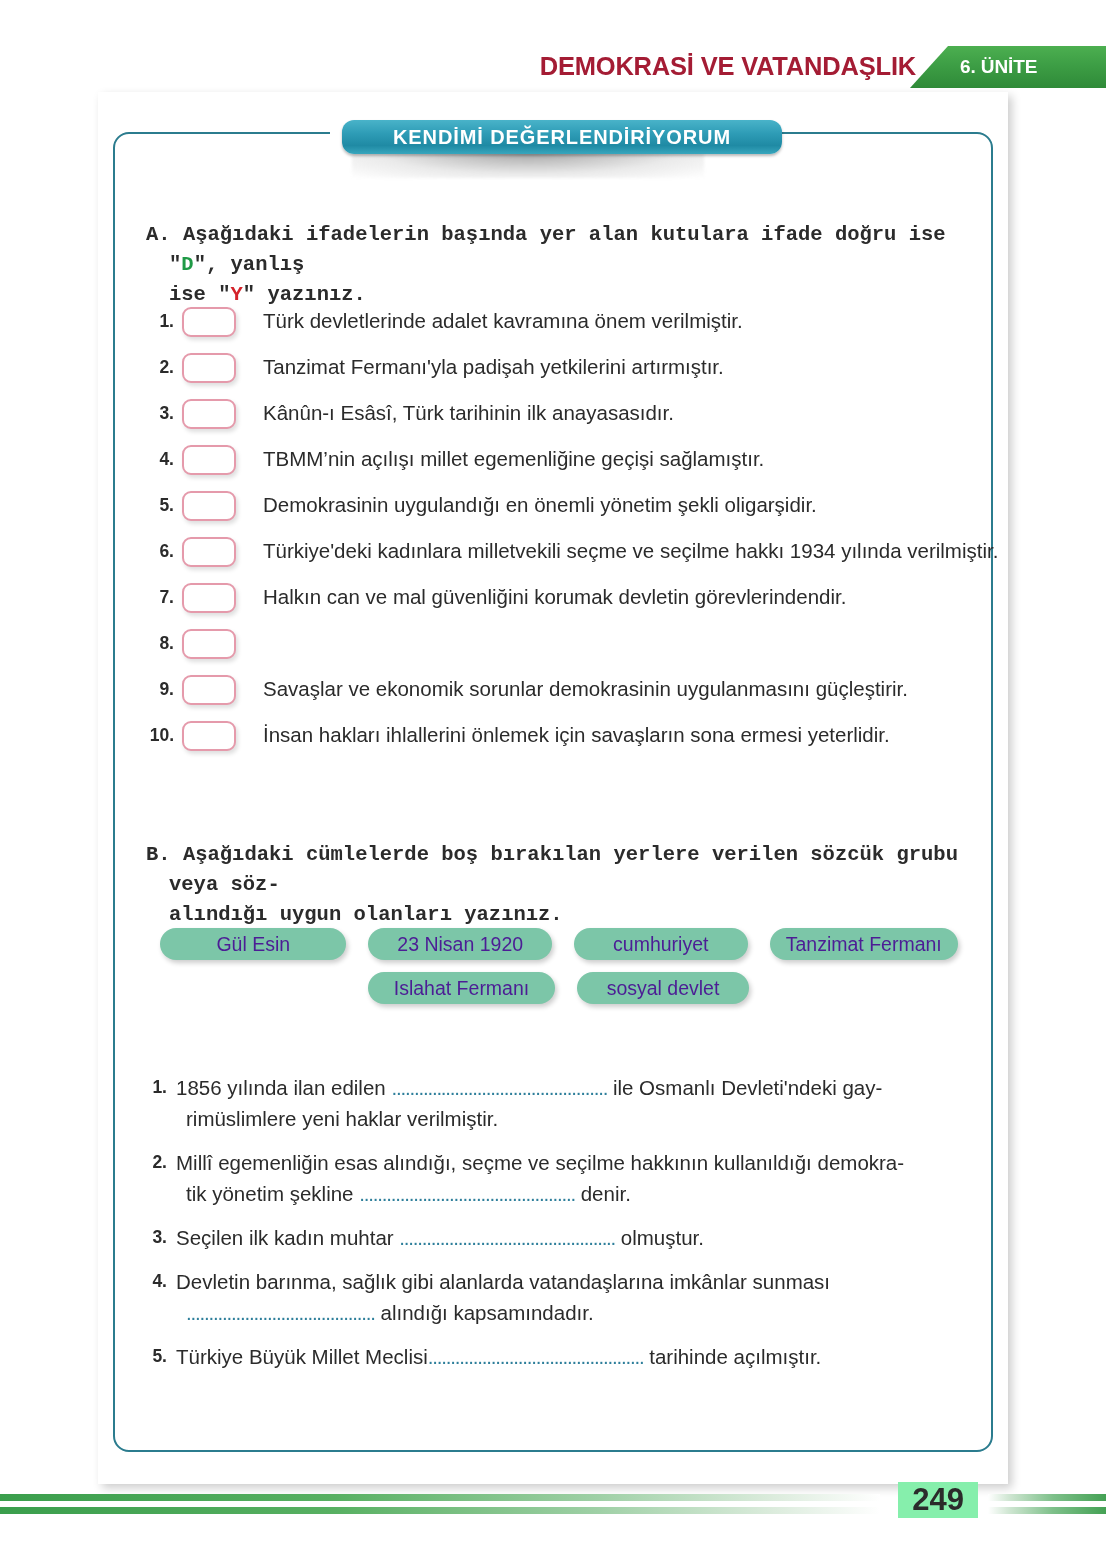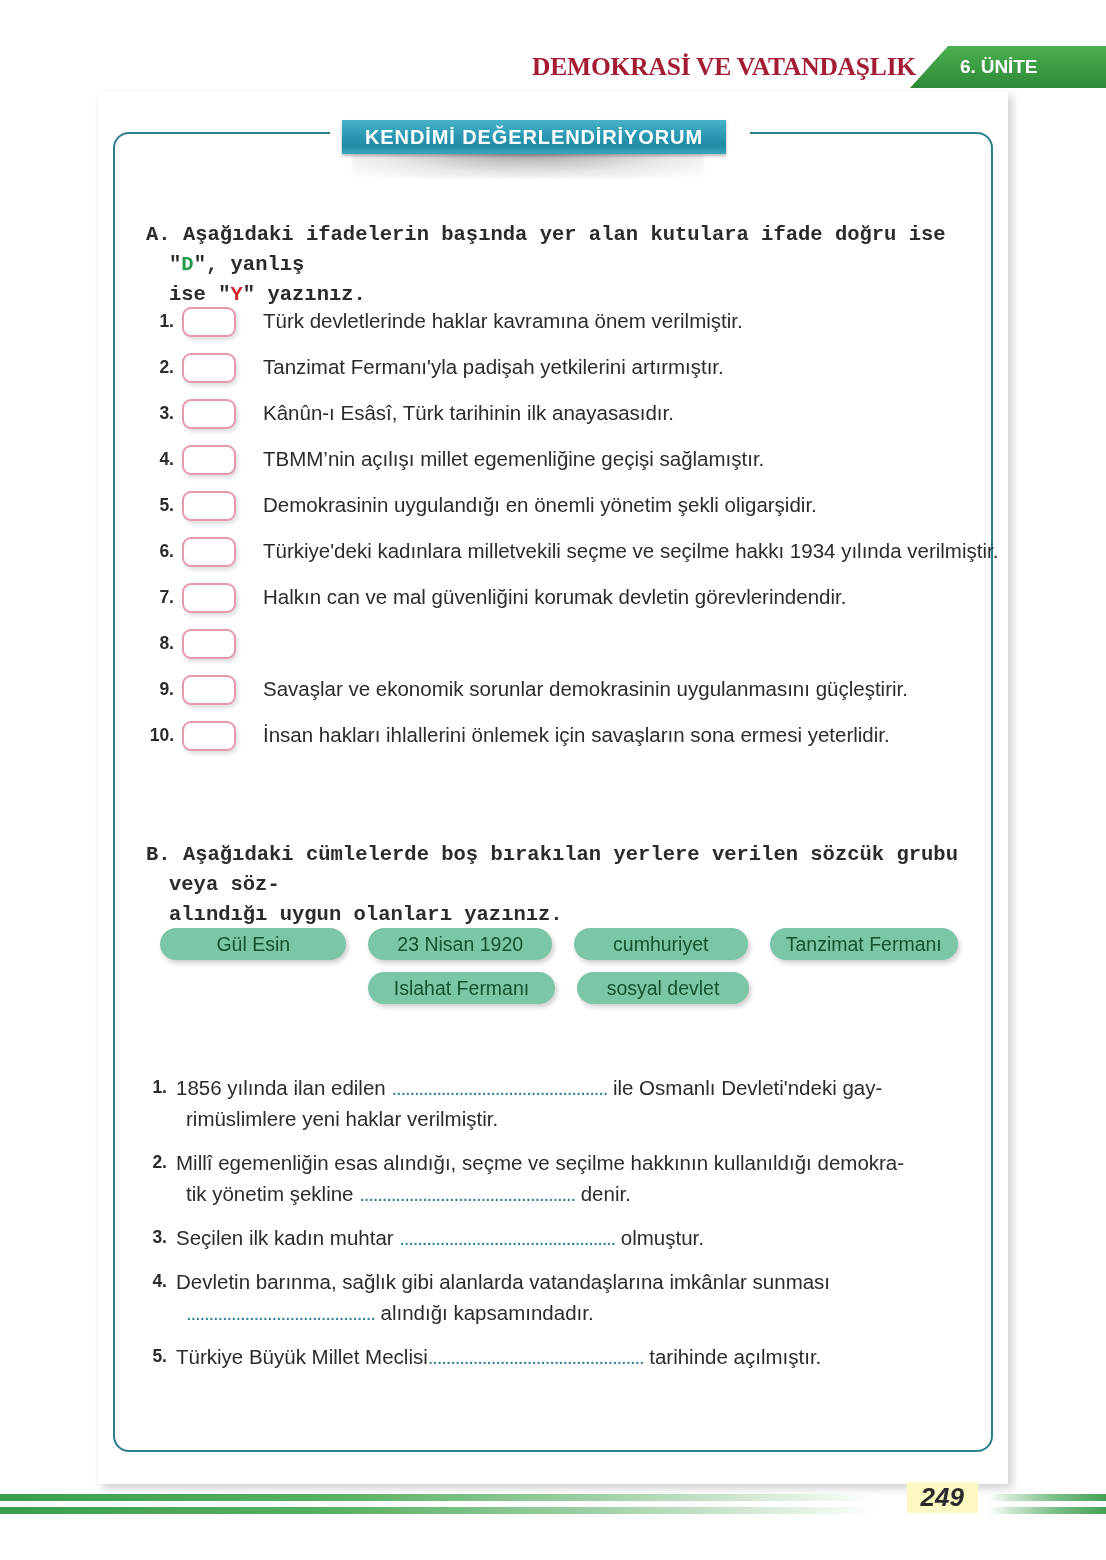--- a/index.html
+++ b/index.html
@@ -25,21 +25,21 @@
   }
   .header-title {
     position: absolute;
     right: 190px;
     top: 6px;
     font-size: 25.5px;
     font-weight: bold;
     letter-spacing: -0.2px;
     color: #a41c34;
     white-space: nowrap;
-    font-family: Liberation Serif, serif;
+    font-family: Liberation Sans, sans-serif;
   }
   .unit-banner {
     position: absolute;
     right: 0;
     top: 0;
     height: 42px;
     width: 196px;
     background: linear-gradient(180deg, #4caf50 0%, #3d9e45 45%, #2f8a38 100%);
     clip-path: polygon(38px 0, 196px 0, 196px 42px, 0 42px);
   }
@@ -100,23 +100,23 @@
     top: 152px;
     width: 352px;
     height: 26px;
     background: radial-gradient(ellipse at 50% 0%, rgba(90,90,90,0.55) 0%, rgba(150,150,150,0.20) 60%, rgba(255,255,255,0) 100%);
     filter: blur(1.5px);
   }
   .title-badge {
     position: absolute;
     left: 342px;
     top: 120px;
-    width: 384px;
+    width: 440px;
     height: 34px;
-    border-radius: 0;
+    border-radius: 12px;
     background: linear-gradient(180deg, #49b3c9 0%, #2e9cb6 40%, #1f8aa4 75%, #38a6bd 100%);
     box-shadow: 0 2px 3px rgba(0,0,0,0.28);
     display: flex;
     align-items: center;
     justify-content: center;
     box-sizing: border-box;
   }
   .title-badge-label {
     color: #ffffff;
     font-size: 20px;
@@ -197,21 +197,21 @@
     align-items: center;
     margin-bottom: 12px;
   }
   .pill-row.row2 {
     padding-left: 208px;
   }
   .pill {
     height: 32px;
     background: #7cc6a8;
     border-radius: 17px;
-    color: #14532d;
+    color: #4c1d95;
     font-size: 19.5px;
     display: flex;
     align-items: center;
     justify-content: center;
     box-sizing: border-box;
     box-shadow: 2px 3px 5px rgba(0,0,0,0.20);
     margin-right: 22px;
     white-space: nowrap;
   }
   .pill.w1 { width: 188px; }
@@ -297,26 +297,25 @@
     right: 0;
     top: 13px;
     width: 118px;
     height: 7px;
     background: linear-gradient(90deg, #ffffff 0%, #cfe6d2 18%, #7ec08a 55%, #44a154 100%);
   }
   .page-number {
     position: absolute;
     right: 128px;
     top: -12px;
-    font-size: 26px;
-    font-weight: bold;
-    color: #2b2b2b;
-    background: #fef9c3;
+    font-size: 31px;
+    font-weight: bold;
+    color: #2b2b2b;
+    background: #86efac;
     padding: 0 14px;
-    font-style: italic;
   }
 </style>
 </head>
 <body>
 
 <div class="page-header">
   <div class="header-title">DEMOKRASİ VE VATANDAŞLIK</div>
   <div class="unit-banner"></div>
   <div class="unit-banner-label">6. ÜNİTE</div>
 </div>
@@ -336,21 +335,21 @@
     <span>A. Aşağıdaki ifadelerin başında yer alan kutulara ifade doğru ise "</span><span class="k-green">D</span><span>", yanlış</span>
     <br>
     <span>ise "</span><span class="k-red">Y</span><span>" yazınız.</span>
   </span>
 </div>
 
 <div class="a-list">
   <div class="a-row">
     <span class="a-num">1.</span>
     <span class="a-box"></span>
-    <span class="a-text">Türk devletlerinde haklar kavramına önem verilmiştir.</span>
+    <span class="a-text">Türk devletlerinde adalet kavramına önem verilmiştir.</span>
   </div>
   <div class="a-row">
     <span class="a-num">2.</span>
     <span class="a-box"></span>
     <span class="a-text">Tanzimat Fermanı'yla padişah yetkilerini artırmıştır.</span>
   </div>
   <div class="a-row">
     <span class="a-num">3.</span>
     <span class="a-box"></span>
     <span class="a-text">Kânûn-ı Esâsî, Türk tarihinin ilk anayasasıdır.</span>

